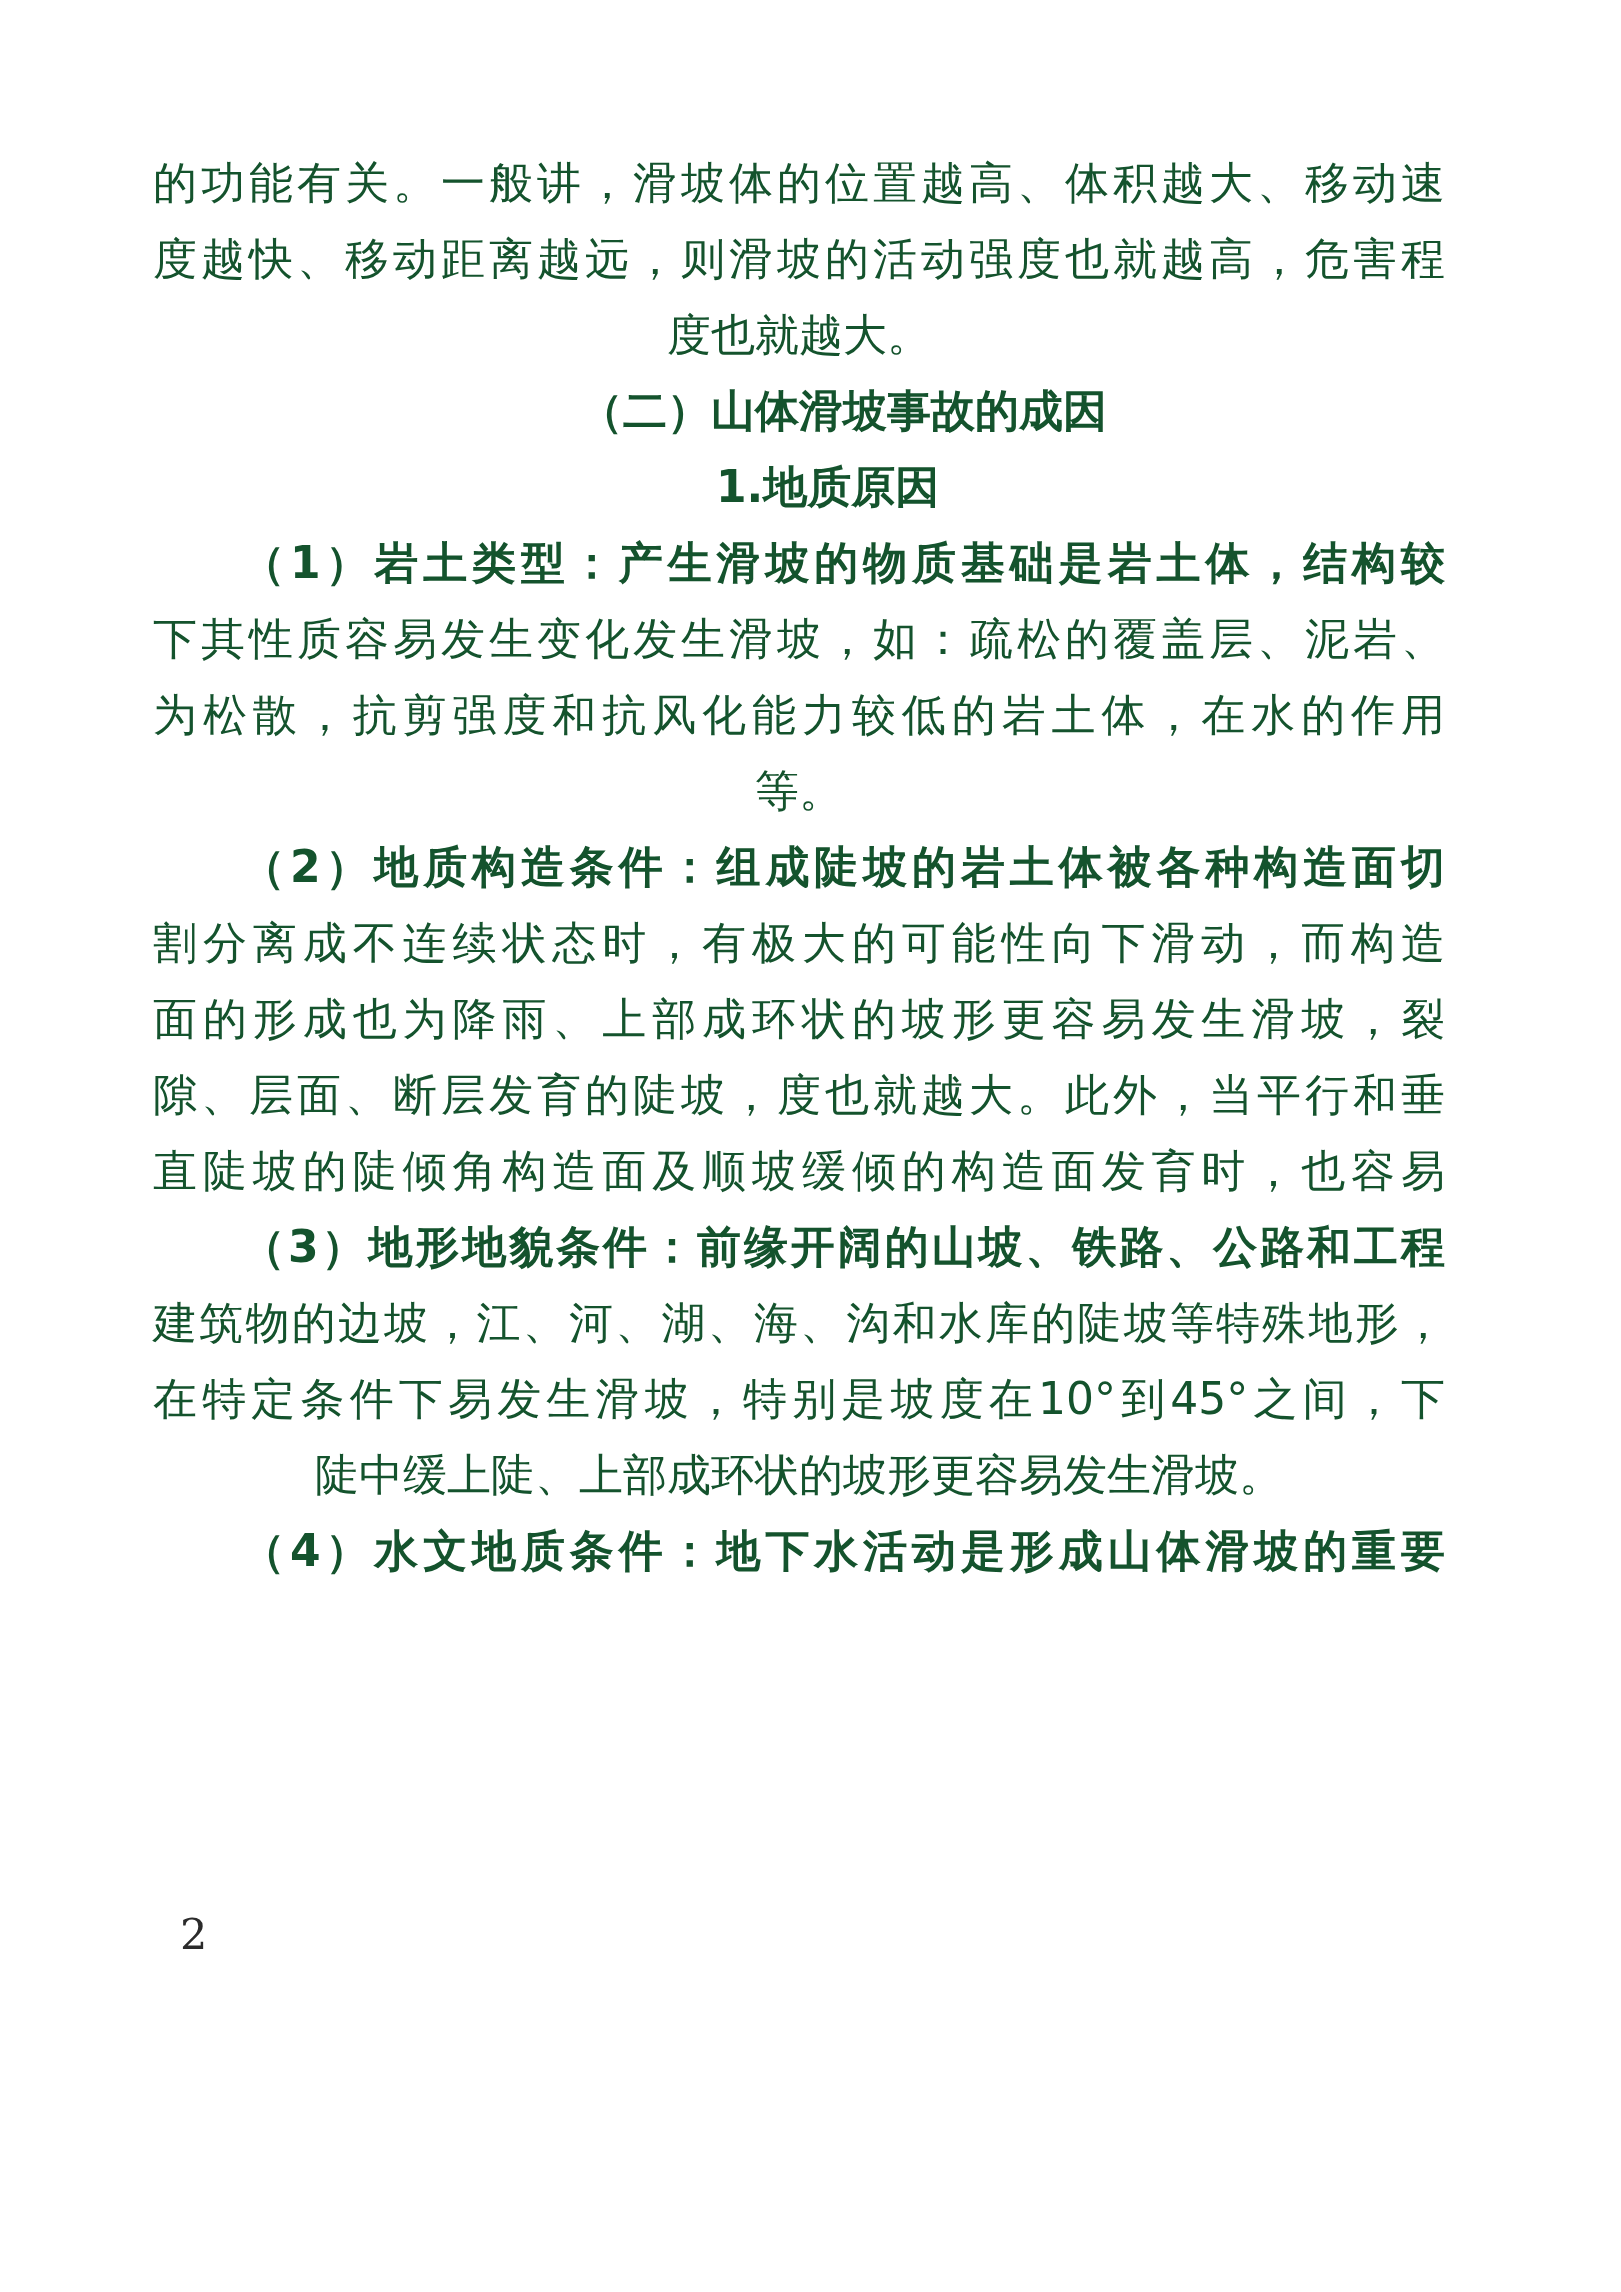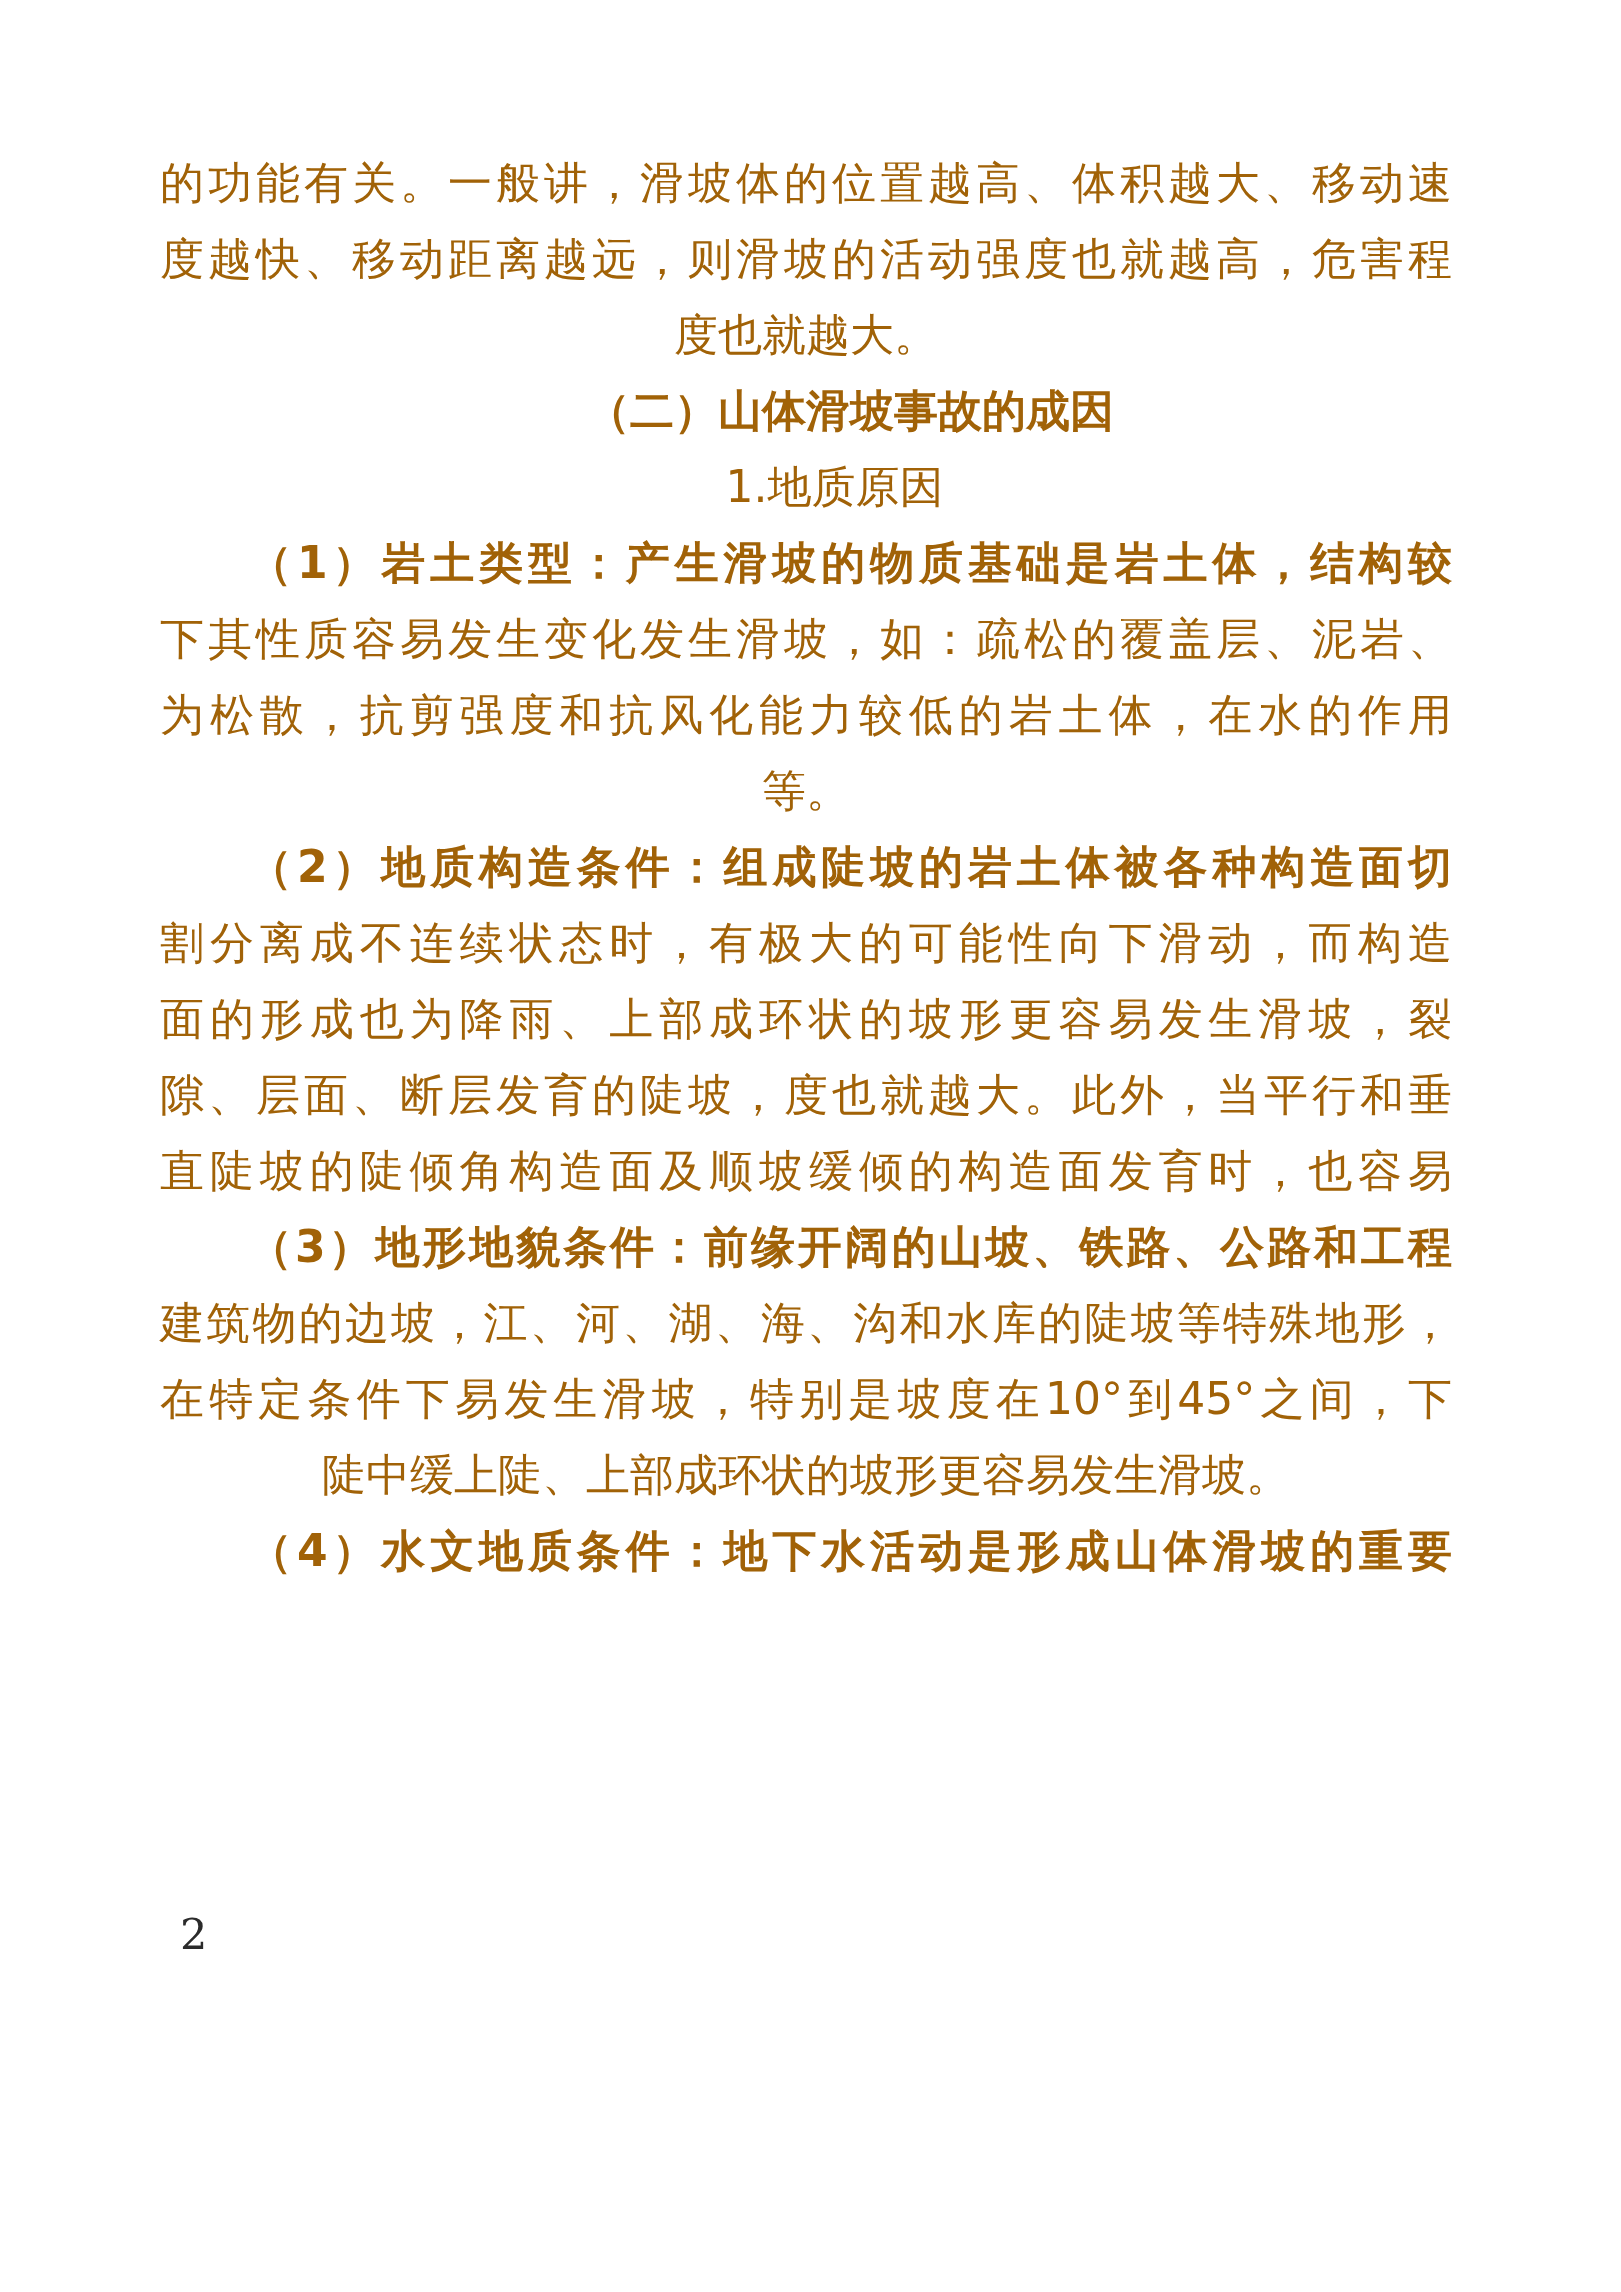--- a/index.html
+++ b/index.html
@@ -10,24 +10,24 @@
   .page {
     position: relative;
     width: 1621px;
     height: 2293px;
     background: #ffffff;
     overflow: hidden;
     font-family: "DejaVu Sans", sans-serif;
   }
   .content {
     position: absolute;
-    left: 160px;
+    left: 153px;
     top: 145px;
     width: 1292px;
-    color: #a16207;
+    color: #14532d;
     font-size: 44px;
     line-height: 76px;
     font-weight: 400;
   }
   .para {
     margin: 0;
     padding: 0;
   }
   .line {
     width: 100%;
@@ -36,21 +36,21 @@
   }
   
   .line.j {
     white-space: normal;
     text-align: justify;
     text-align-last: justify;
     text-justify: inter-character;
   }
   .ind    { text-indent: 2em; font-weight: bold; }
   .ind-sm { text-indent: 1.3em; }
-  .bold   { font-weight: 400; }
+  .bold   { font-weight: 700; }
   .page-number {
     position: absolute;
     left: 180px;
     top: 1909px;
     font-family: "DejaVu Serif", serif;
     font-size: 43px;
     line-height: 51px;
     color: #2b2b2b;
   }
 </style>

